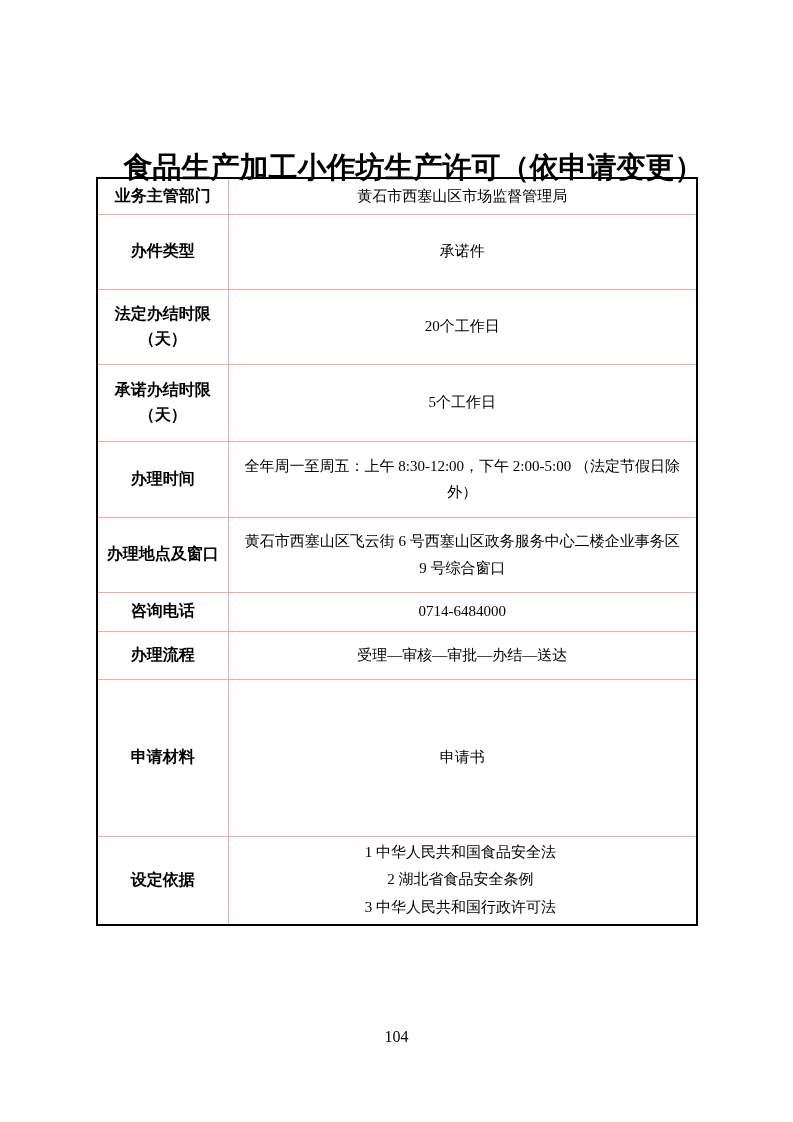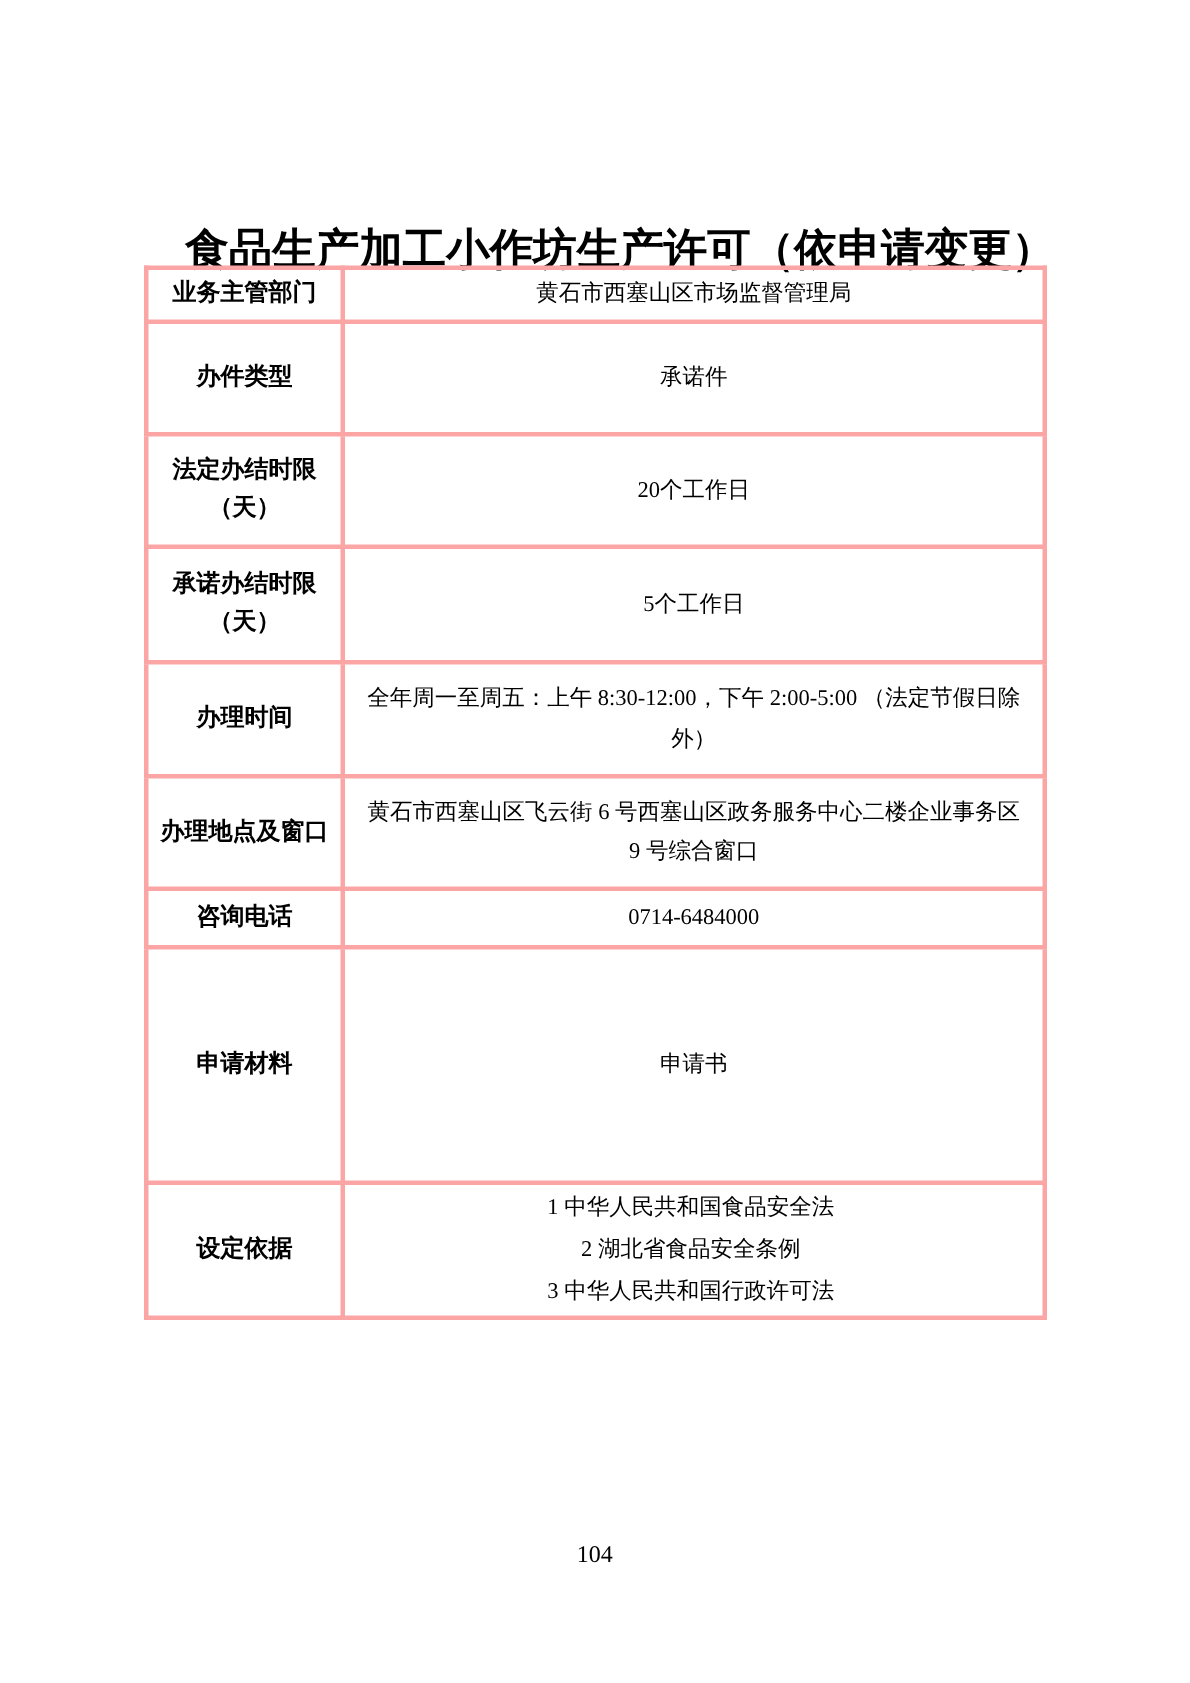--- a/index.html
+++ b/index.html
@@ -32,21 +32,21 @@
   table.info-table {
     position: absolute;
     left: 96px;
     top: 177px;
     width: 602px;
     border-collapse: collapse;
     table-layout: fixed;
     border: 2px solid #000000;
   }
   table.info-table td {
-    border: 3px solid #fca5a5;
+    border: 1px solid #fca5a5;
     overflow: hidden;
   }
   col.c-label { width: 131px; }
   td.label {
     font-family: "Liberation Sans", sans-serif;
     font-weight: bold;
     font-size: 16px;
     text-align: center;
     vertical-align: middle;
     white-space: pre-line;
@@ -126,20 +126,24 @@
         <td class="value">全年周一至周五：上午 8:30-12:00，下午 2:00-5:00 （法定节假日除外）</td>
       </tr>
       <tr class="r5">
         <td class="label">办理地点及窗口</td>
         <td class="value">黄石市西塞山区飞云街 6 号西塞山区政务服务中心二楼企业事务区 9 号综合窗口</td>
       </tr>
       <tr class="r6">
         <td class="label">咨询电话</td>
         <td class="value">0714-6484000</td>
       </tr>
+      <tr class="r7">
+        <td class="label">办理流程</td>
+        <td class="value">受理—审核—审批—办结—送达</td>
+      </tr>
       <tr class="r8">
         <td class="label">申请材料</td>
         <td class="value">申请书</td>
       </tr>
       <tr class="r9">
         <td class="label">设定依据</td>
         <td class="value">1 中华人民共和国食品安全法
 2 湖北省食品安全条例
 3 中华人民共和国行政许可法</td>
       </tr>

